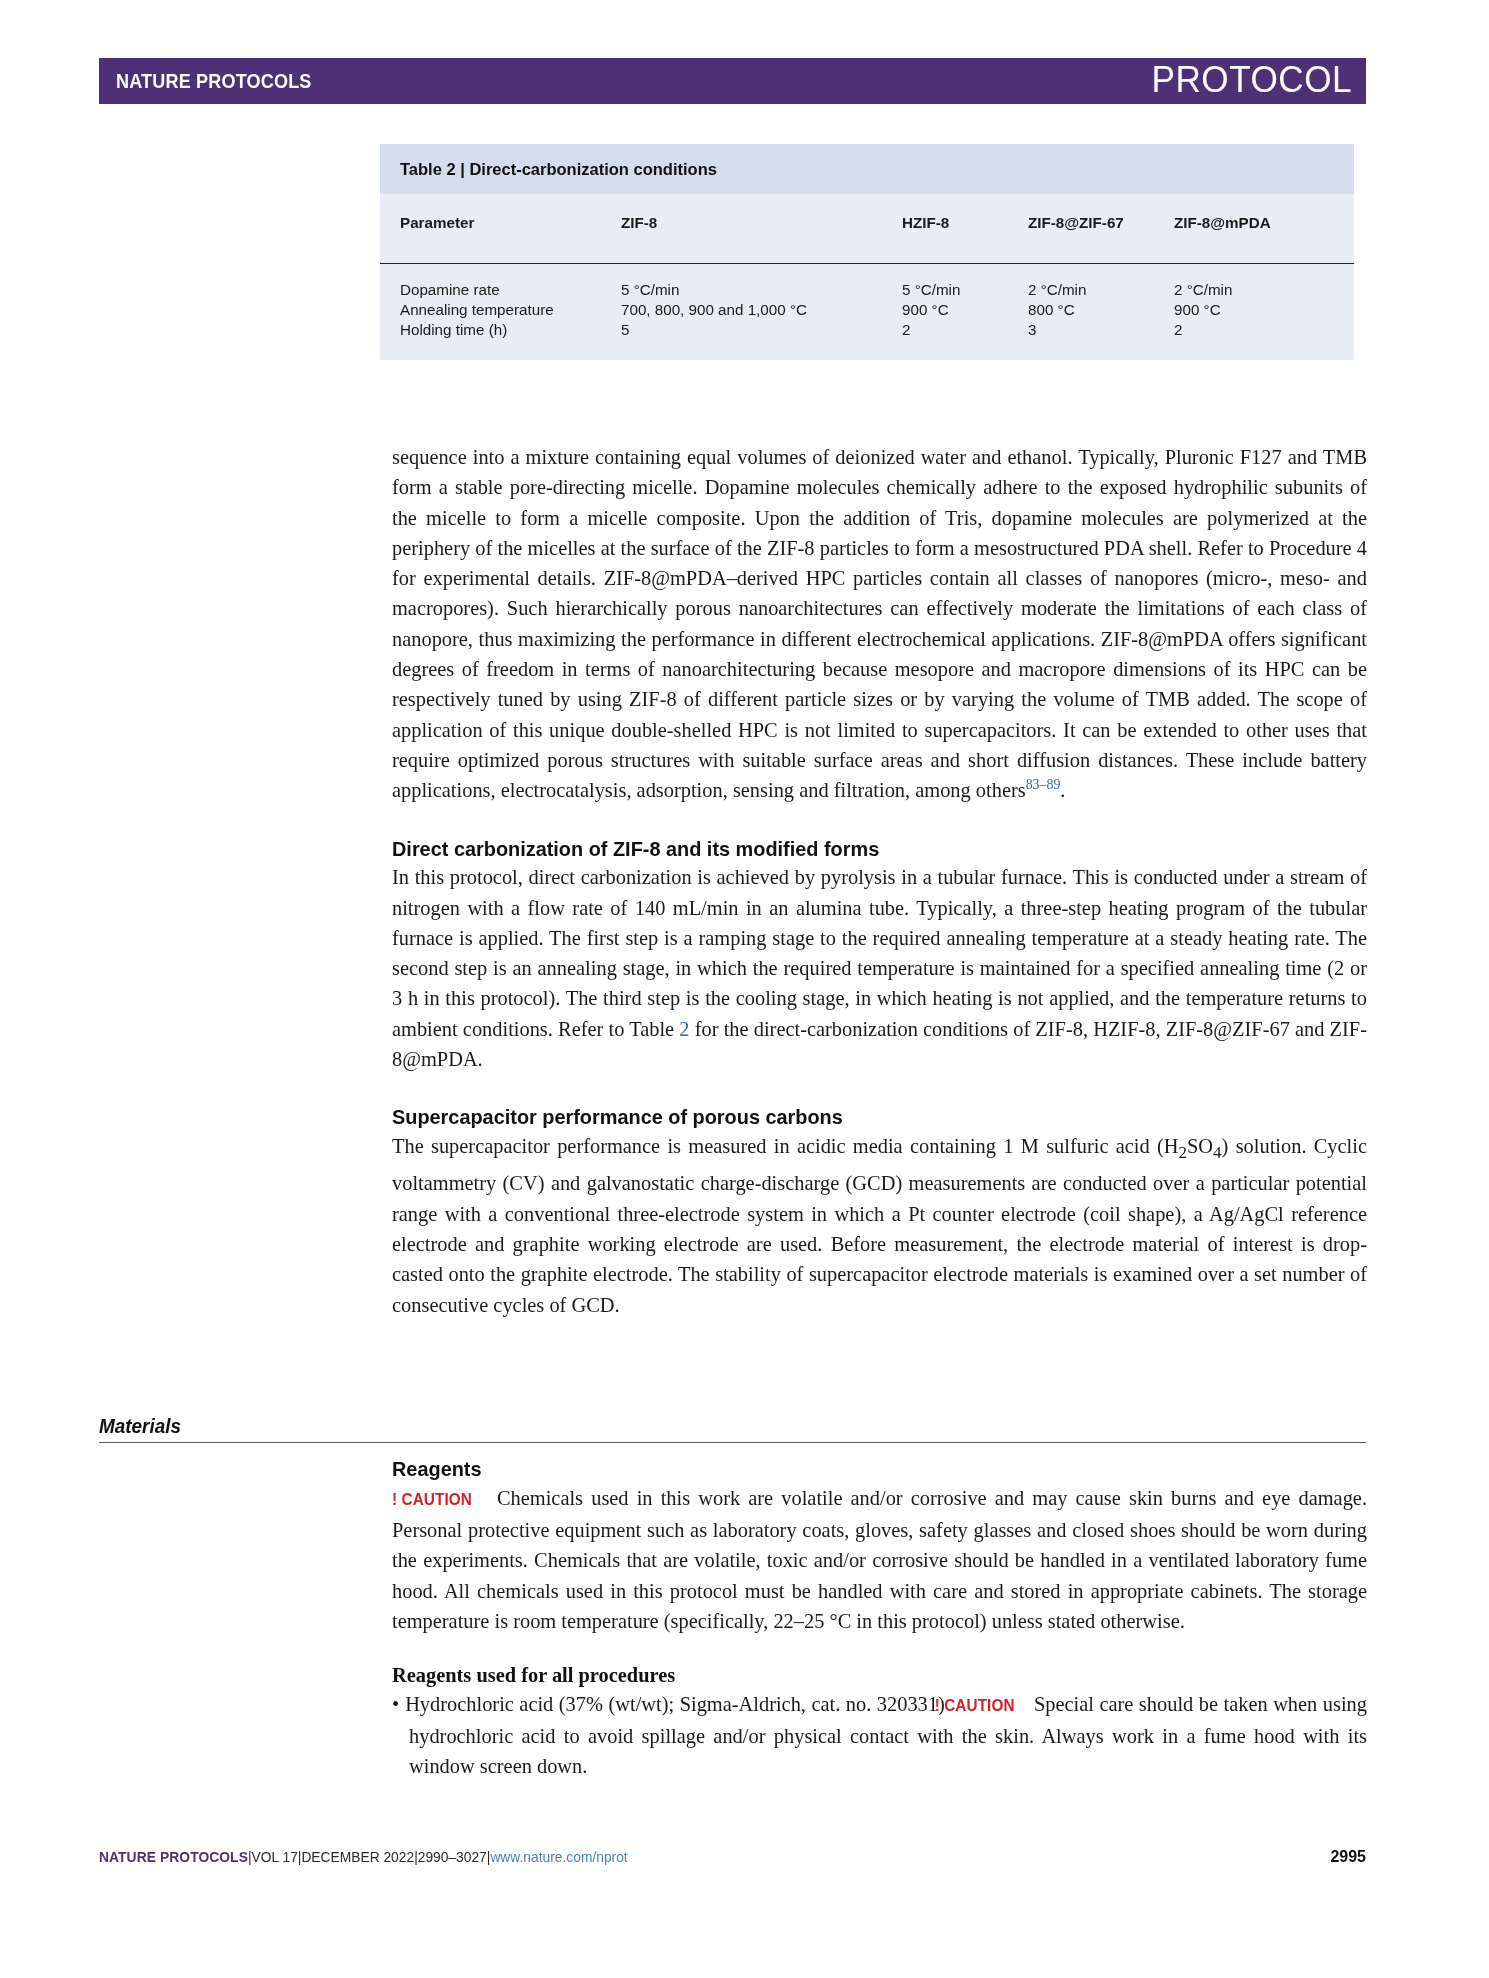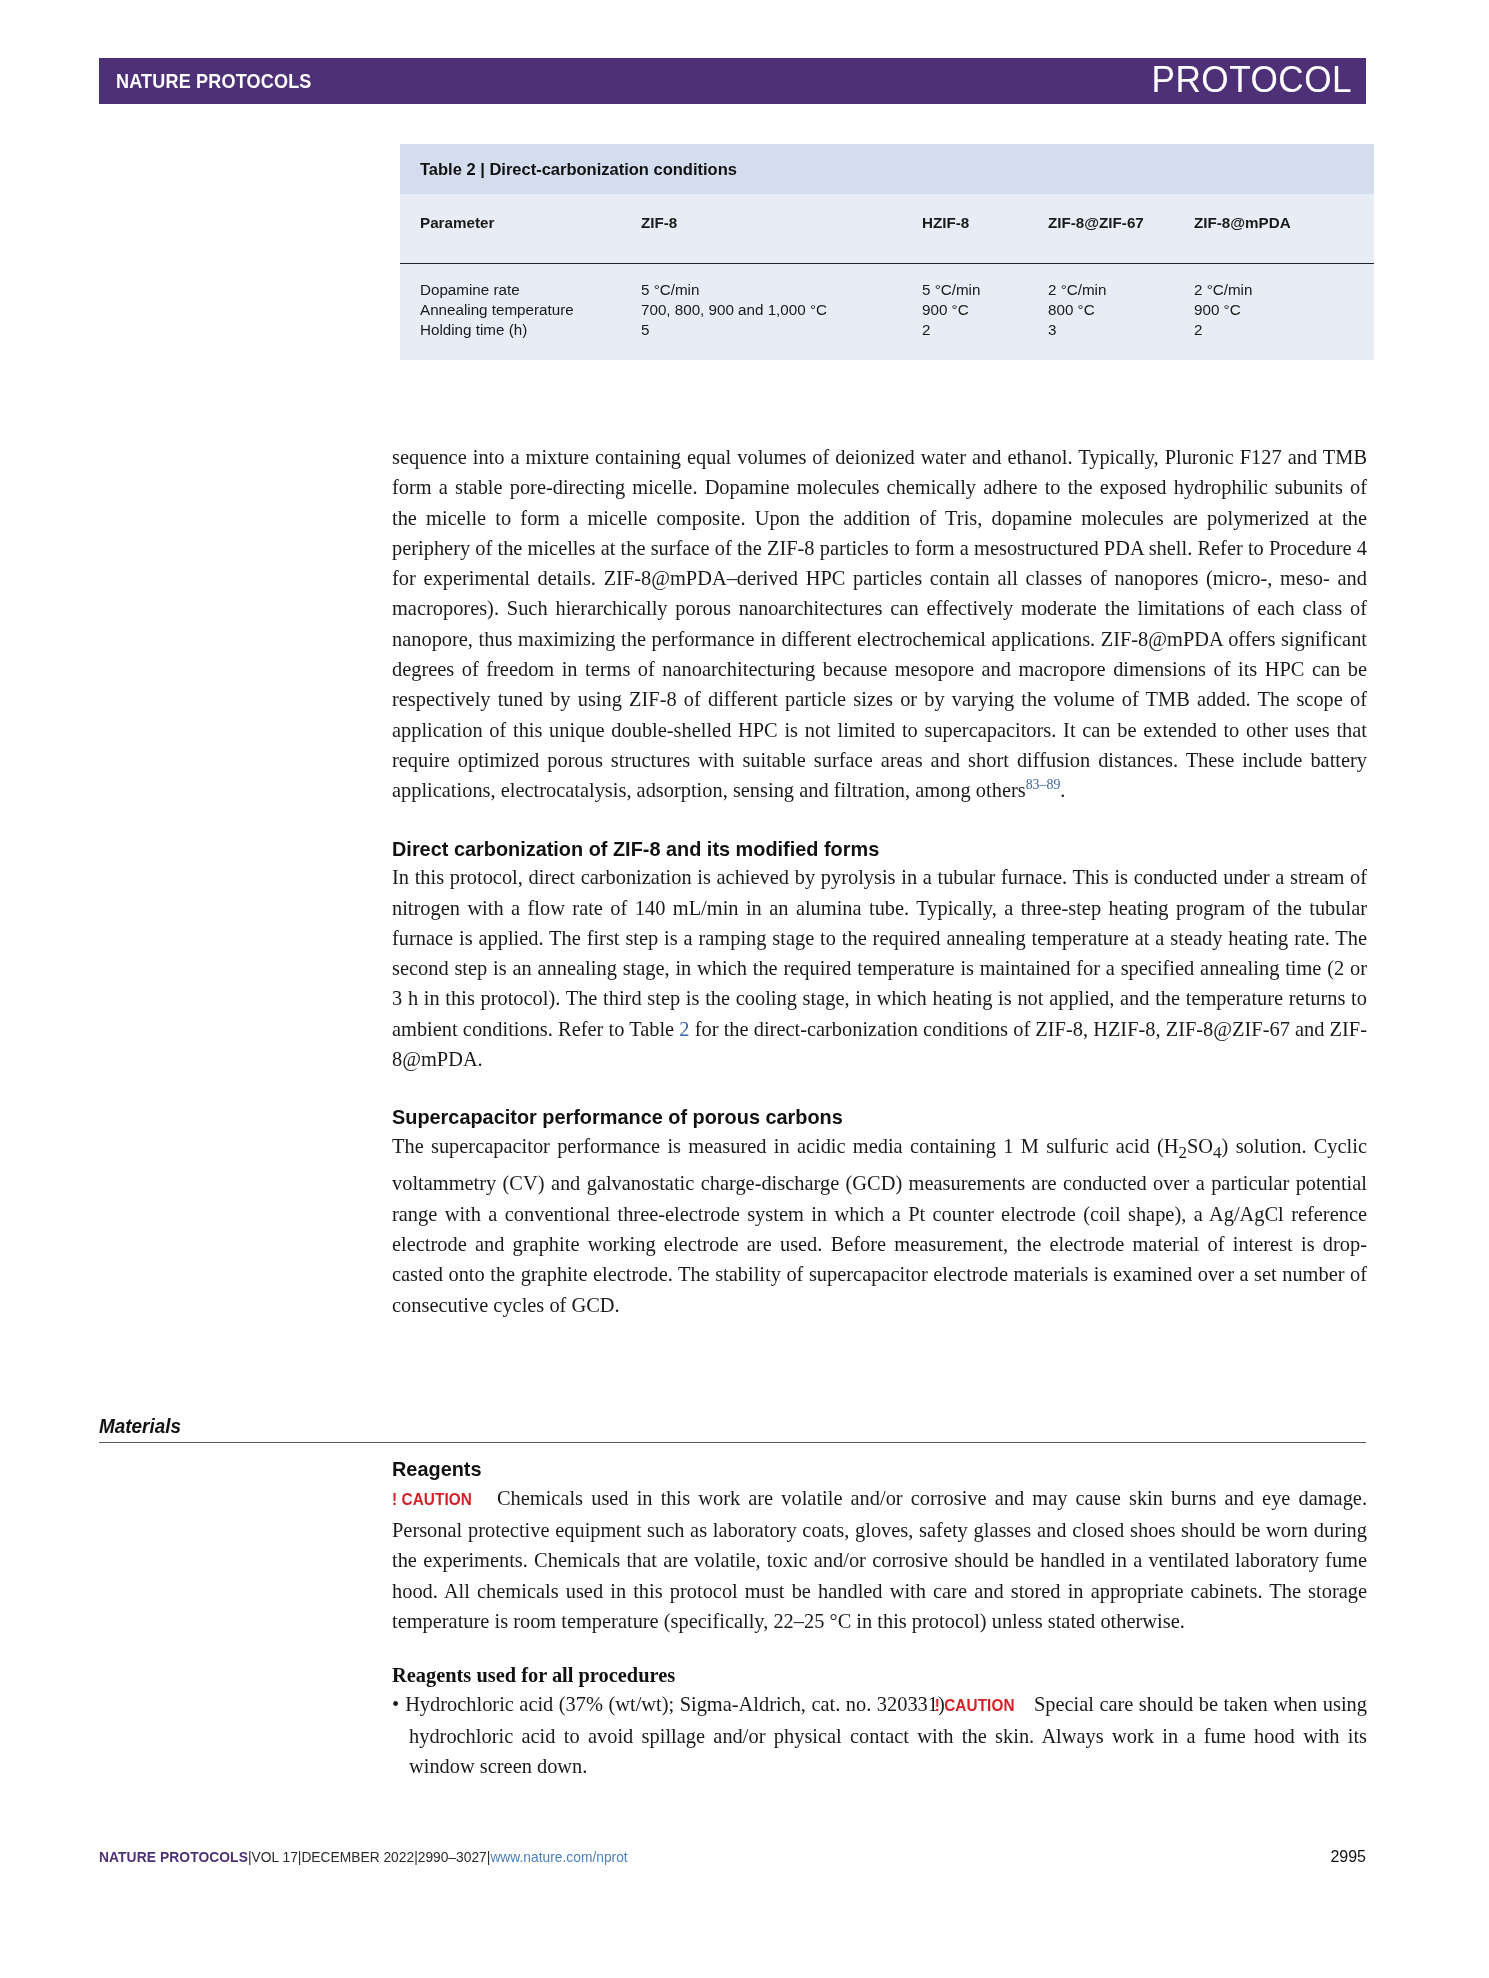--- a/index.html
+++ b/index.html
@@ -49,21 +49,21 @@
     transform: scaleX(0.95);
     transform-origin: right center;
     white-space: nowrap;
     position: relative;
     top: -1px;
   }
 
   
   .table-wrap {
     position: absolute;
-    left: 400px;
+    left: 380px;
     top: 144px;
     width: 974px;
     background: #e8ecf5;
   }
   .table-caption {
     background: #d4ddee;
     font-family: "Liberation Sans", sans-serif;
     font-weight: bold;
     font-size: 16.5px;
     color: #111111;
@@ -217,21 +217,21 @@
     transform-origin: left center;
   }
   .footer-journal {
     color: #4e3077;
     font-weight: bold;
     letter-spacing: 0.1px;
   }
   .footer-meta { color: #2a2a2a; }
   .footer-url { color: #4a7fc0; }
   .footer-page {
-    font-weight: normal;
+    font-weight: bold;
     font-size: 16px;
     color: #111111;
   }
   .nb { white-space: nowrap; }
 </style>
 </head>
 <body>
 
 <div class="header-band">
   <span class="header-journal">NATURE PROTOCOLS</span>

